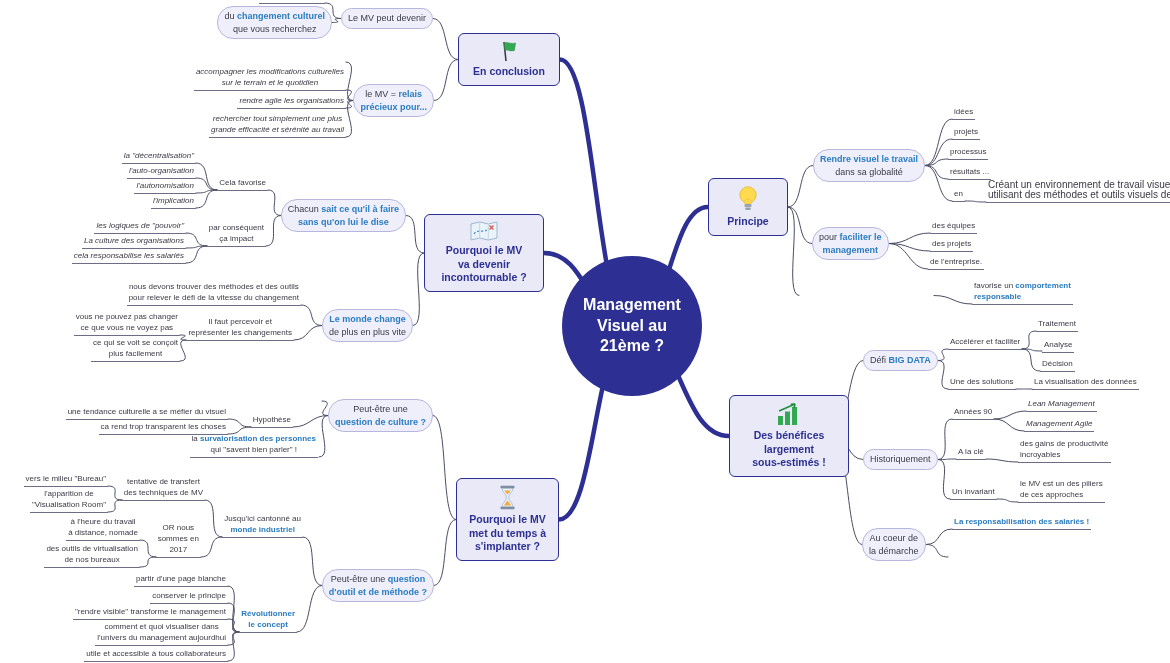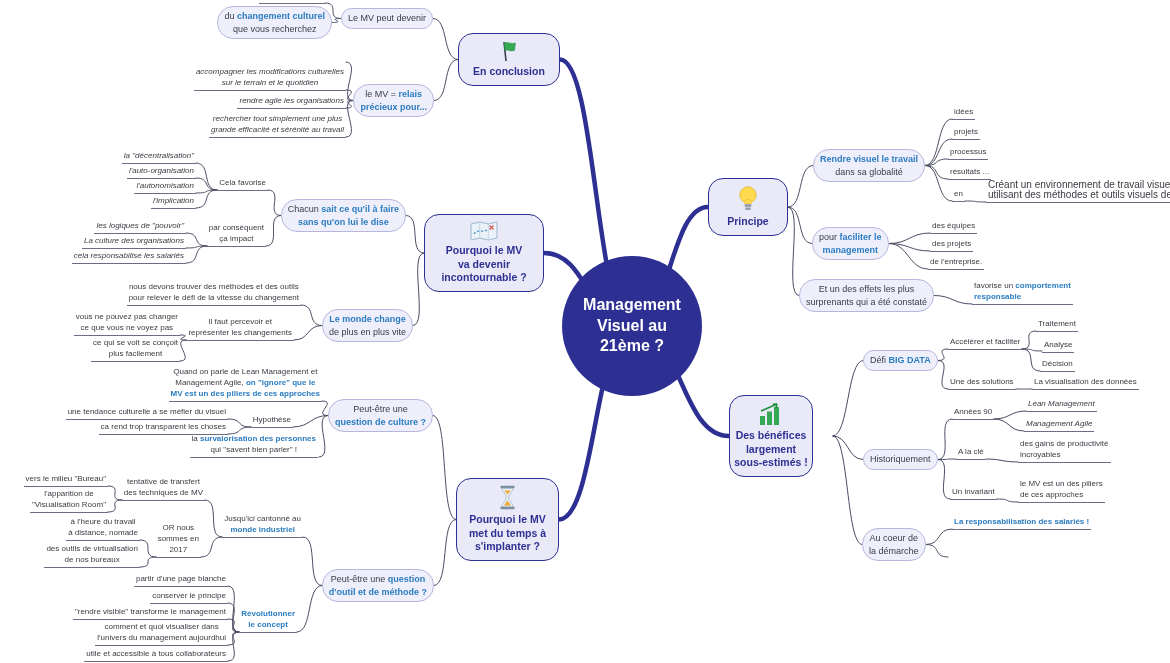--- a/index.html
+++ b/index.html
@@ -1,21 +1,21 @@
 <!DOCTYPE html>
 <html><head>
 <meta charset="utf-8">
 <style>
 *{margin:0;padding:0;box-sizing:border-box}
 html,body{background:#fff}
 #canvas{position:relative;width:1170px;height:663px;background:#fff;overflow:hidden;font-family:"Liberation Sans",sans-serif}
 #wires{position:absolute;left:0;top:0;z-index:1}
 .nd{position:absolute;z-index:2}
 .ctr{width:140px;height:140px;border-radius:50%;background:#2d3092;color:#fff;display:flex;align-items:center;justify-content:center;text-align:center;font-weight:700;font-size:16px;line-height:1.3;padding:12px;z-index:3}
-.mn{background:#e9e9f7;border:1.5px solid #2d3092;border-radius:15px;display:flex;flex-direction:column;align-items:center;justify-content:center;gap:3px;text-align:center;padding:6px 4px}
+.mn{background:#e9e9f7;border:1.5px solid #2d3092;border-radius:6px;display:flex;flex-direction:column;align-items:center;justify-content:center;gap:3px;text-align:center;padding:6px 4px}
 .mn .lbl{color:#2d3092;font-weight:700;font-size:10.5px;line-height:1.3}
 .bx{background:#efeffb;border:1px solid #b7b7de;border-radius:16px;padding:3px 6px;font-size:9px;line-height:12.5px;color:#3b3b47;text-align:center;white-space:nowrap}
 .lf{font-size:8px;line-height:11px;color:#3a3a44;text-align:center;padding:0 2px 2px;border-bottom:1px solid #6b6d85;white-space:nowrap}
 .rs{text-align:left}
 .it{font-style:italic}
 .sm{font-size:10px;line-height:10px}
 .ln{display:block;white-space:nowrap}
 .hl{color:#2b7cc0;font-weight:700}
 </style>
 </head>
@@ -150,21 +150,21 @@
         <circle cx="11" cy="10" r="8.2" fill="#ffd94e" stroke="#e3b93a" stroke-width="0.8"></circle>
         <path d="M7 16 C9 14 13 14 15 16 L14 19 L8 19 Z" fill="#ffd94e" stroke="#e3b93a" stroke-width="0.5"></path>
         <rect x="7.5" y="19" width="7" height="3" rx="1" fill="#98a3ad"></rect>
         <rect x="8.2" y="22.6" width="5.6" height="2.4" rx="1" fill="#98a3ad"></rect>
       </svg>
   <span class="lbl">
         <span class="ln">Principe</span>
       </span>
 </div>
 
-<div class="nd mn" id="m-benefices" style="left:729px;top:395px;width:84px">
+<div class="nd mn" id="m-benefices" style="left:729px;top:395px;width:120px">
   <svg width="26" height="24" viewBox="0 0 26 24">
         <rect x="2" y="14" width="5" height="9" fill="#34a853"></rect>
         <rect x="9" y="9.5" width="5" height="13.5" fill="#34a853"></rect>
         <rect x="16" y="5" width="5" height="18" fill="#34a853"></rect>
         <path d="M3 9 L19 2" stroke="#1e8e3e" stroke-width="1.6" fill="none"></path>
         <path d="M19 2 L14.8 2.2 M19 2 L18 6" stroke="#1e8e3e" stroke-width="1.6" fill="none"></path>
       </svg>
   <span class="lbl">
         <span class="ln">Des bénéfices</span>
         <span class="ln">largement</span>
@@ -226,25 +226,20 @@
 </div>
 <div class="nd lf" id="nd-sevoit" style="right:990px;top:337px">
   <span class="ln">ce qui se voit se conçoit</span>
   <span class="ln">plus facilement</span>
 </div>
 
 <div class="nd bx" id="nd-qculture" style="right:737px;top:399px">
   <span class="ln">Peut-être une</span>
   <span class="ln hl">question de culture ?</span>
 </div>
-<div class="nd lf" id="nd-lean" style="right:848px;top:366px">
-  <span class="ln">Quand on parle de Lean Management et</span>
-  <span class="ln"><span>Management Agile, </span><span class="hl">on "ignore" que le</span></span>
-  <span class="ln hl">MV est un des piliers de ces approches</span>
-</div>
 <div class="nd lf" id="nd-hypothese" style="right:877px;top:414px">Hypothèse</div>
 <div class="nd lf" id="nd-tendance" style="right:942px;top:406px">une tendance culturelle a se méfier du visuel</div>
 <div class="nd lf" id="nd-transparent" style="right:942px;top:421px">ca rend trop transparent les choses</div>
 <div class="nd lf" id="nd-surval" style="right:852px;top:433px">
   <span class="ln"><span>la </span><span class="hl">survalorisation des personnes</span></span>
   <span class="ln">qui "savent bien parler" !</span>
 </div>
 <div class="nd bx" id="nd-qoutil" style="right:736px;top:569px">
   <span class="ln"><span>Peut-être une </span><span class="hl">question</span></span>
   <span class="ln hl">d'outil et de méthode ?</span>
@@ -301,24 +296,20 @@
   <span class="ln">Créant un environnement de travail visuel</span>
   <span class="ln">utilisant des méthodes et outils visuels de travail</span>
 </div>
 <div class="nd bx" id="nd-faciliter" style="left:812px;top:227px">
   <span class="ln"><span>pour </span><span class="hl">faciliter le</span></span>
   <span class="ln hl">management</span>
 </div>
 <div class="nd lf rs" id="nd-equipes" style="left:930px;top:220px">des équipes</div>
 <div class="nd lf rs" id="nd-projets2" style="left:930px;top:238px">des projets</div>
 <div class="nd lf rs" id="nd-entreprise" style="left:928px;top:256px">de l'entreprise.</div>
-<div class="nd bx" id="nd-effets" style="left:799px;top:279px">
-  <span class="ln">Et un des effets les plus</span>
-  <span class="ln">surprenants qui a été constaté</span>
-</div>
 <div class="nd lf rs" id="nd-comportement" style="left:972px;top:280px">
   <span class="ln"><span>favorise un </span><span class="hl">comportement</span></span>
   <span class="ln hl">responsable</span>
 </div>
 
 <div class="nd bx" id="nd-bigdata" style="left:863px;top:350px">
   <span class="ln"><span>Défi </span><span class="hl">BIG DATA</span></span>
 </div>
 <div class="nd lf rs" id="nd-accelerer" style="left:948px;top:336px">Accélérer et faciliter</div>
 <div class="nd lf rs" id="nd-traitement" style="left:1036px;top:318px">Traitement</div>

